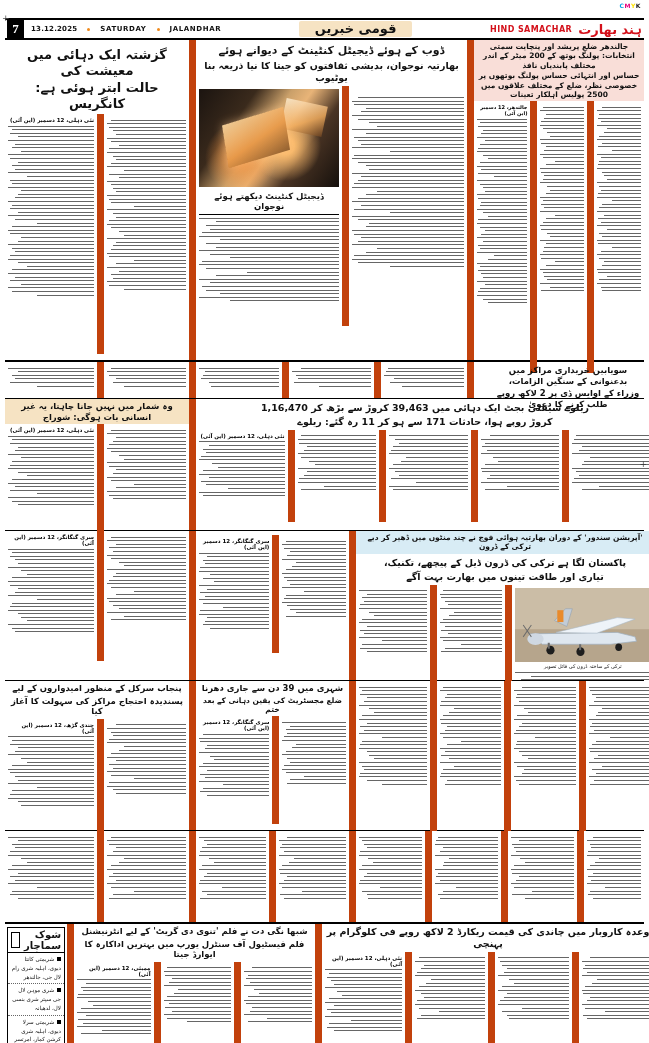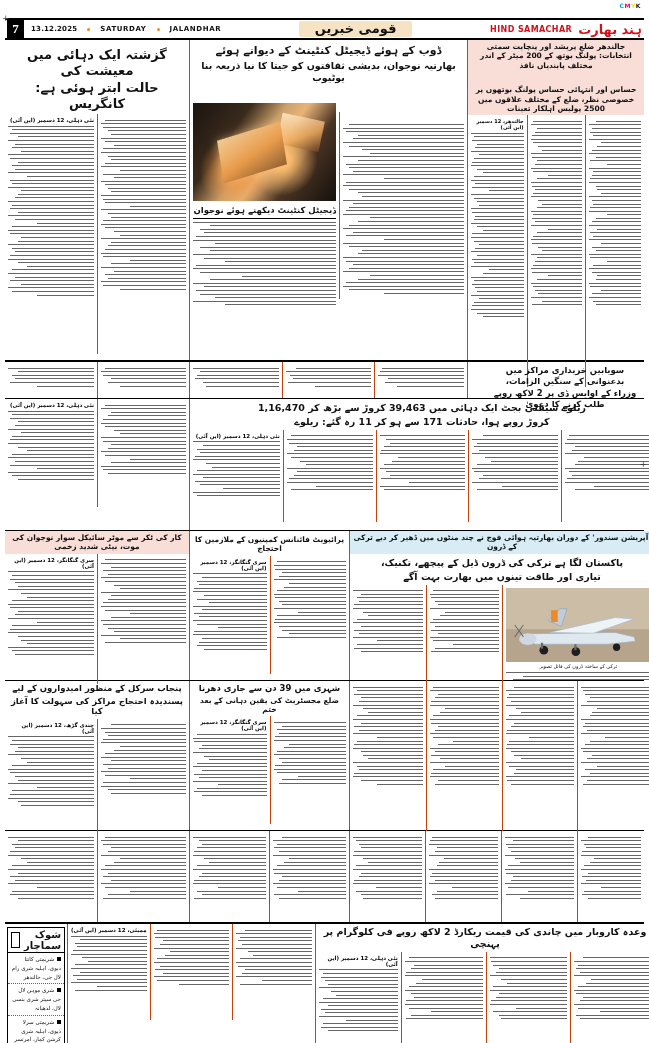--- a/index.html
+++ b/index.html
@@ -37,21 +37,21 @@
     background:#f6e3c3;border-radius:2px;padding:1px 16px;
     font-size:13px;font-weight:bold;direction:rtl;
     font-family:"DejaVu Sans",sans-serif;line-height:1.1;
   }
   .mh-right{display:flex;align-items:center;gap:6px;}
   .mh-hs{color:#d4111b;font-size:8px;font-weight:bold;letter-spacing:.4px;}
   .mh-logo{color:#d4111b;font-size:13px;font-weight:bold;direction:rtl;font-family:"DejaVu Sans",sans-serif;}
 
   
   .row{display:flex;width:100%;box-sizing:border-box;}
-  .vrule{border-left:1px solid #c2410c;}
+  .vrule{border-left:7px solid #c2410c;}
   .hrule{border-top:1px solid #000;}
   .hrule2{border-top:2px solid #000;}
 
   
   .hl{
     direction:rtl;text-align:center;font-weight:bold;
     font-family:"DejaVu Sans",sans-serif;
     line-height:1.25;letter-spacing:0;
   }
   .hl-xl{font-size:13px;}
@@ -259,21 +259,21 @@
           </div>
         </div>
       </div>
     </div>
 
     <div class="col vrule" style="width:278px;">
       <div class="hl hl-lg colpad" style="padding-top:4px;">
         <div>ڈوب کے ہوئے ڈیجیٹل کنٹینٹ کے دیوانے ہوئے</div>
         <div class="hl-md" style="margin-top:2px;">بھارتیہ نوجوان، بدیشی ثقافتوں کو جیتا کا نیا ذریعہ بنا یوٹیوب</div>
       </div>
-      <div class="row" style="height:240px;align-items:center;">
+      <div class="row" style="height:240px;">
 
         <div class="col" style="width:150px;padding:3px;">
           <div class="photo img-digital" style="height:98px;"></div>
           <div class="hl hl-sm" style="margin-top:4px;border-bottom:1px solid #000;padding-bottom:2px;">
             <div>ڈیجیٹل کنٹینٹ دیکھتے ہوئے نوجوان</div>
           </div>
           <div class="body" style="margin-top:3px;">
             <div class="ln s1"></div>
               <div class="ln s3"></div>
               <div class="ln s2"></div>
@@ -352,21 +352,21 @@
               <div class="ln s2"></div>
               <div class="ln s7"></div>
           </div>
         </div>
       </div>
     </div>
 
     <div class="col vrule" style="width:177px;">
       <div class="hl hl-xs hl-pink hl-box">
         <div>جالندھر ضلع پریشد اور پنچایت سمتی انتخابات: پولنگ بوتھ کے 200 میٹر کے اندر مختلف پابندیاں نافذ</div>
-        <div style="margin-top:15px;">حساس اور انتہائی حساس پولنگ بوتھوں پر خصوصی نظر، ضلع کے مختلف علاقوں میں 2500 پولیس اہلکار تعینات</div>
+        <div style="margin-top:1px;">حساس اور انتہائی حساس پولنگ بوتھوں پر خصوصی نظر، ضلع کے مختلف علاقوں میں 2500 پولیس اہلکار تعینات</div>
       </div>
       <div class="row" style="height:272px;">
         <div class="col colpad" style="width:59px;">
           <div class="dateline" style="font-size:5px;">جالندھر، 12 دسمبر (این آئی)</div>
           <div class="body">
             <div class="ln s1"></div>
               <div class="ln s2"></div>
               <div class="ln s4"></div>
               <div class="ln s3"></div>
             <div class="ln s6"></div>
@@ -594,20 +594,23 @@
       <div class="hl hl-sm hl-box" style="padding-top:3px;margin-left:18px;">
         <div>سویابین خریداری مراکز میں بدعنوانی کے سنگین الزامات،</div>
         <div style="margin-top:2px;">وزراء کے اوایس ڈی پر 2 لاکھ روپے طلب کرنے کا دعویٰ</div>
       </div>
     </div>
   </div>
 
   <div class="row hrule" style="height:132px;">
 
     <div class="col" style="width:184px;">
+      <div class="hl hl-sm hl-tan hl-box">
+        <div>وہ شمار میں نہیں جانا چاہتا، یہ غیر انسانی بات ہوگی: شوراج</div>
+      </div>
       <div class="row" style="height:108px;">
         <div class="col colpad" style="width:92px;">
           <div class="dateline">نئی دہلی، 12 دسمبر (این آئی)</div>
           <div class="body">
             <div class="ln s1"></div>
               <div class="ln s2"></div>
               <div class="ln s4"></div>
               <div class="ln s3"></div>
             <div class="ln s6"></div>
               <div class="ln s1"></div>
@@ -761,23 +764,20 @@
               <div class="ln s3"></div>
           </div>
         </div>
       </div>
     </div>
   </div>
 
   <div class="row hrule" style="height:150px;">
 
     <div class="col" style="width:184px;">
-      <div class="hl hl-xs hl-pink hl-box">
-        <div>کار کی ٹکر سے موٹر سائیکل سوار نوجوان کی موت، بیٹی شدید زخمی</div>
-      </div>
       <div class="row" style="height:130px;">
         <div class="col colpad" style="width:92px;">
           <div class="dateline">سری گنگانگر، 12 دسمبر (این آئی)</div>
           <div class="body">
             <div class="ln s1"></div>
               <div class="ln s2"></div>
               <div class="ln s4"></div>
               <div class="ln s6"></div>
             <div class="ln s3"></div>
               <div class="ln s1"></div>
@@ -827,21 +827,20 @@
               <div class="ln s1"></div>
               <div class="ln s5"></div>
               <div class="ln s2"></div>
           </div>
         </div>
       </div>
     </div>
 
     <div class="col vrule" style="width:160px;">
       <div class="hl hl-xs hl-box">
-        <div style="margin-top:2px;">پرائیویٹ فائنانس کمپنیوں کے ملازمین کا احتجاج</div>
       </div>
       <div class="row" style="height:118px;">
         <div class="col colpad" style="width:80px;">
           <div class="dateline">سری گنگانگر، 12 دسمبر (این آئی)</div>
           <div class="body">
             <div class="ln s1"></div>
               <div class="ln s3"></div>
               <div class="ln s2"></div>
               <div class="ln s6"></div>
             <div class="ln s4"></div>
@@ -1417,20 +1416,24 @@
         <div class="shok-item">
           <span class="bullet"></span><span>شری موہن لال جی سپتر شری بنسی لال، لدھیانہ</span>
         </div>
         <div class="shok-item" style="border-bottom:none;">
           <span class="bullet"></span><span>شریمتی سرلا دیوی، اہلیہ شری کرشن کمار، امرتسر</span>
         </div>
       </div>
     </div>
 
     <div class="col vrule" style="width:248px;">
+      <div class="hl hl-sm hl-box">
+        <div>شبھا نگی دت نے فلم 'تنوی دی گریٹ' کے لیے انٹرنیشنل</div>
+        <div style="margin-top:2px;">فلم فیسٹیول آف سنٹرل یورپ میں بہترین اداکارہ کا ایوارڈ جیتا</div>
+      </div>
       <div class="row" style="height:96px;">
         <div class="col colpad" style="width:82px;">
           <div class="dateline">ممبئی، 12 دسمبر (این آئی)</div>
           <div class="body">
             <div class="ln s1"></div>
               <div class="ln s3"></div>
               <div class="ln s2"></div>
               <div class="ln s6"></div>
             <div class="ln s4"></div>
               <div class="ln s1"></div>

